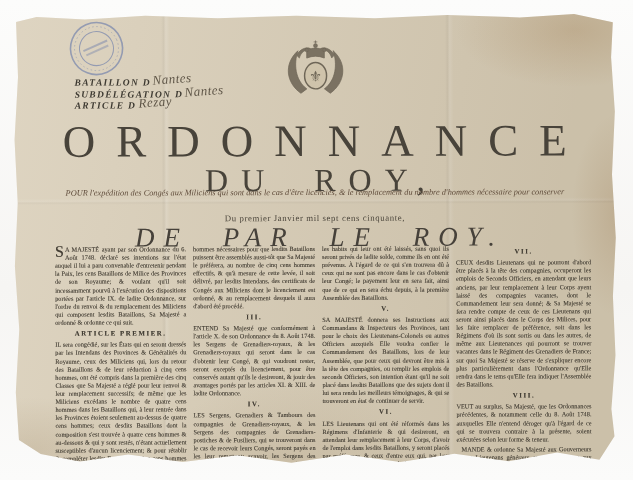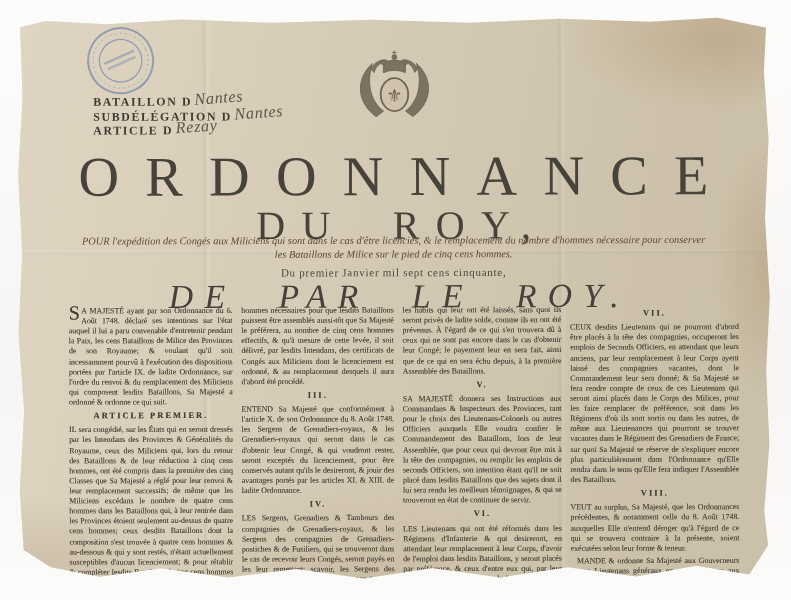--- a/index.html
+++ b/index.html
@@ -20,21 +20,21 @@
       linear-gradient(0deg, transparent 57.6%, rgba(0,0,0,0.035) 58%, rgba(255,255,255,0.10) 58.4%, transparent 59%),
       #d6cab2;
     box-shadow:0 2px 6px rgba(60,50,30,0.25);
     clip-path:polygon(0.6% 1.8%, 4% 0.7%, 12% 1.3%, 22% 0.5%, 34% 1.1%, 47% 0.6%, 60% 1.2%, 72% 0.5%, 84% 1.1%, 93% 0.4%, 99.4% 2.2%, 99.1% 10%, 99.7% 22%, 99.2% 36%, 99.8% 50%, 99.3% 63%, 99.7% 76%, 99.0% 88%, 99.5% 94%, 97% 99.2%, 90% 97.6%, 82% 99.5%, 73% 97.8%, 64% 99.6%, 55% 97.9%, 46% 99.7%, 37% 98.0%, 28% 99.5%, 19% 97.8%, 11% 99.3%, 4.5% 97.6%, 0.9% 94.5%, 0.4% 84%, 1.0% 70%, 0.3% 56%, 0.8% 42%, 0.3% 28%, 0.9% 14%);}
   
   .stamp{position:absolute;left:55px;top:6px;width:58px;height:58px;opacity:.55;
          transform:rotate(-24deg);}
   
   #hdr{position:absolute;left:62px;top:58px;}
   .field{height:11.5px;white-space:nowrap;}
-  .field .lab{font-size:9.5px;font-weight:bold;letter-spacing:1.3px;color:#3e3a32;}
+  .field .lab{font-size:9.5px;font-weight:bold;letter-spacing:1.3px;color:#3e3a32;font-style:italic;}
   .field .hw{display:inline-block;font-size:13px;font-style:italic;color:#4a4134;
              margin-left:2px;transform:rotate(-4deg) translateY(-2px);opacity:.85;
              letter-spacing:.5px;}
   
   #crest{position:absolute;left:266px;top:26px;width:74px;height:66px;opacity:.85;}
   
   .ctr{position:absolute;left:0;width:100%;text-align:center;color:#48433a;}
   #t1{top:102px;font-size:45px;letter-spacing:21px;text-indent:21px;font-weight:normal;}
   #t2{top:149px;font-size:32px;letter-spacing:13px;text-indent:13px;word-spacing:16px;}
   #sub{top:175px;font-size:8.3px;font-style:italic;color:#5e4a39;line-height:1.3;
@@ -90,21 +90,20 @@
           <circle cx="62" cy="15" r="2.4"></circle>
         <line x1="50" y1="6" x2="50" y2="2"></line>
           <line x1="47.5" y1="4" x2="52.5" y2="4"></line>
       </g>
     </svg>
 
     <div id="t1" class="ctr">ORDONNANCE</div>
     <div id="t2" class="ctr">DU ROY,</div>
     <div id="sub" class="ctr">
       <span>POUR l'expédition des Congés aux Miliciens qui sont dans le cas d'être licenciés, &amp; le remplacement du nombre d'hommes nécessaire pour conserver</span><br>
-      <span>les Bataillons de Milice sur le pied de cinq cens hommes.</span>
     </div>
     <div id="dateline" class="ctr">Du premier Janvier mil sept cens cinquante,</div>
     <div id="proc" class="ctr">DE PAR LE ROY.</div>
 
     <div id="cols">
         <div class="col col0">
           <div class="para"><span class="dropcap">S</span>A MAJESTÉ ayant par son Ordonnance du 6. Août 1748. déclaré ses intentions sur l'état auquel il lui a paru convenable d'entretenir pendant la Paix, les cens Bataillons de Milice des Provinces de son Royaume; &amp; voulant qu'il soit incessamment pourvû à l'exécution des dispositions portées par l'article IX. de ladite Ordonnance, sur l'ordre du renvoi &amp; du remplacement des Miliciens qui composent lesdits Bataillons, Sa Majesté a ordonné &amp; ordonne ce qui suit.</div>
           <div class="sec-head">ARTICLE PREMIER.</div>
           <div class="para">IL sera congédié, sur les États qui en seront dressés par les Intendans des Provinces &amp; Généralités du Royaume, ceux des Miliciens qui, lors du retour des Bataillons &amp; de leur réduction à cinq cens hommes, ont été compris dans la première des cinq Classes que Sa Majesté a réglé pour leur renvoi &amp; leur remplacement successifs; de même que les Miliciens excédans le nombre de quatre cens hommes dans les Bataillons qui, à leur rentrée dans les Provinces étoient seulement au-dessus de quatre cens hommes; ceux desdits Bataillons dont la composition s'est trouvée à quatre cens hommes &amp; au-dessous &amp; qui y sont restés, n'étant actuellement susceptibles d'aucun licenciement; &amp; pour rétablir &amp; compléter lesdits Bataillons à cinq cens hommes chacun, les Intendans constateront ce qui y manquera, tant par mort, désertion ou autres causes, que par le retranchement des Miliciens dont le renvoi est ci-dessus ordonné.</div>
         </div>

